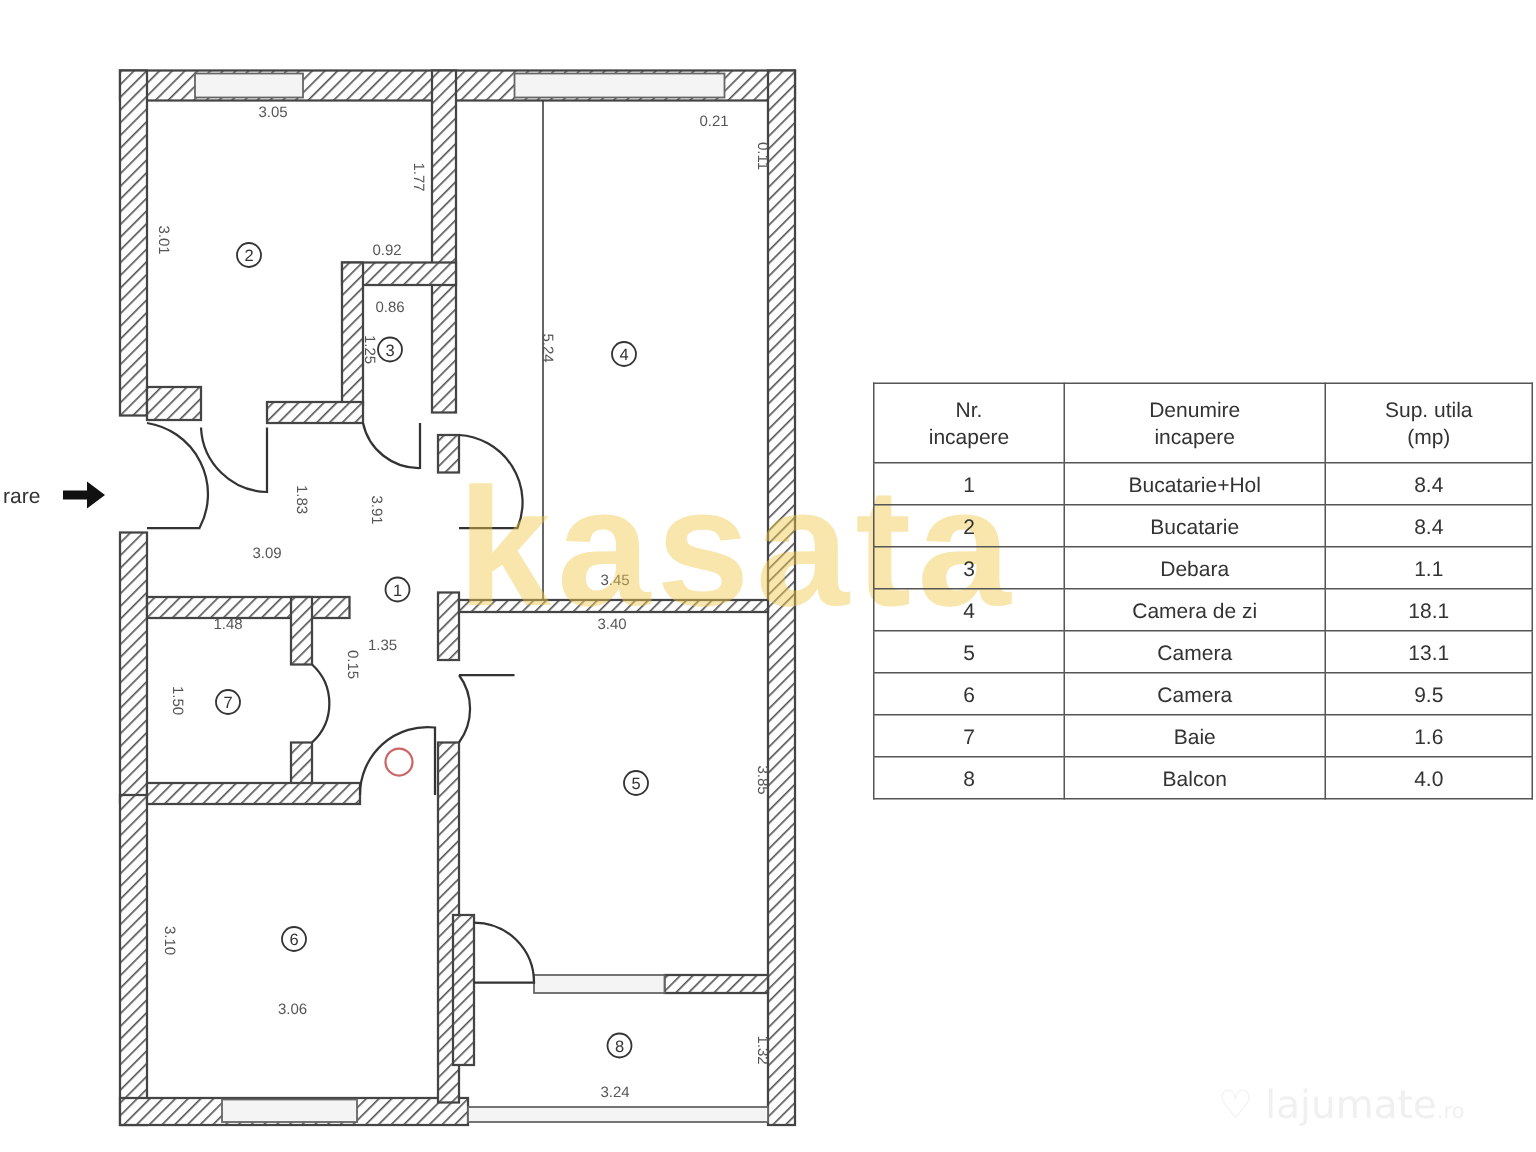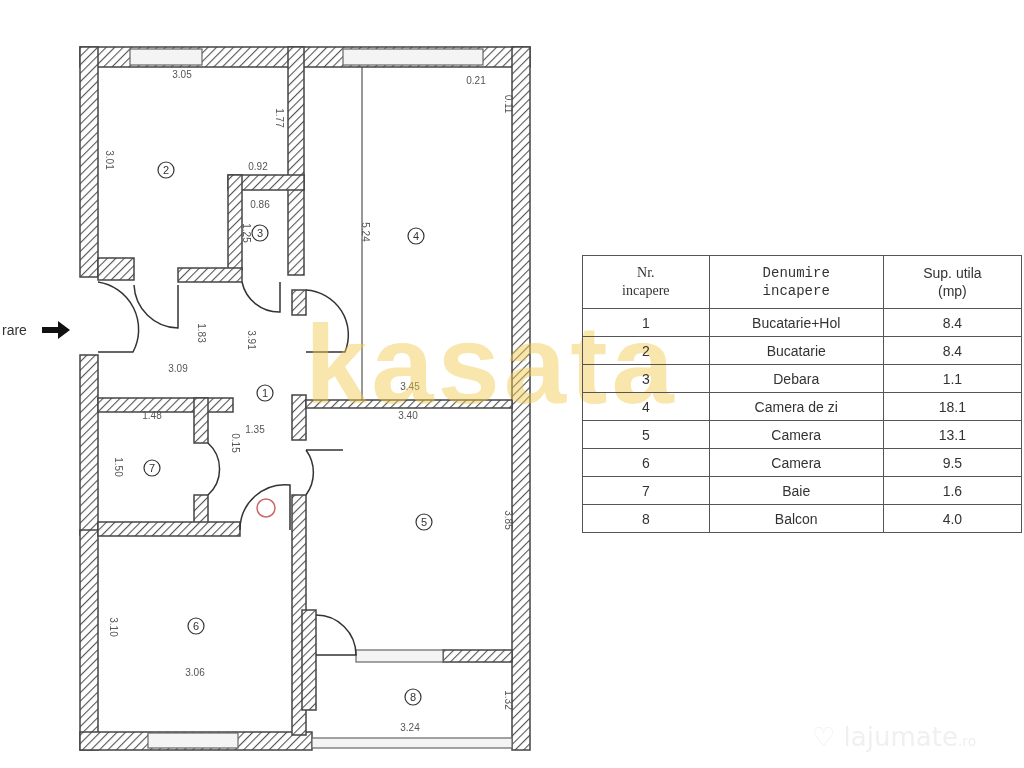--- a/index.html
+++ b/index.html
@@ -2,21 +2,21 @@
 <html><head>
 <meta charset="utf-8">
 <style>
   html, body { margin:0; padding:0; background:#ffffff; }
   body { width:1024px; height:768px; position:relative; overflow:hidden; font-family:"Liberation Sans", sans-serif; }
   #plan { position:absolute; left:0; top:0; width:1024px; height:768px; }
   .tbl { position:absolute; left:582px; top:255px; width:440px; border-collapse:collapse; font-size:14px; color:#333; }
   .tbl td, .tbl th { border:1.5px solid #555; text-align:center; padding:0; font-weight:normal; }
   .tbl th { height:52px; line-height:18px; }
   .tbl td { height:27px; }
-  .tbl .c1 { width:132px;font-family:Liberation Serif, serif; } .tbl .c2 { width:180px;font-family:Liberation Mono, monospace; } .tbl .c3 { width:146px; }
+  .tbl .c1 { width:132px; } .tbl .c2 { width:180px; } .tbl .c3 { width:146px; }
   .u { text-decoration:underline; padding:0 6px; }
   .wm { position:absolute; left:305px; top:300px; font-size:112px; font-weight:bold; color:#f2c94c; opacity:0.45; letter-spacing:4px; pointer-events:none; font-family:Liberation Sans, sans-serif; }
   .logo { position:absolute; left:812px; top:722px; font-size:26px; color:#f0f0f0; font-family:"DejaVu Sans", sans-serif; }
   .logo small { font-size:14px; }
 </style>
 </head>
 <body>
 
 <svg id="plan" viewBox="0 0 1024 768" xmlns="http://www.w3.org/2000/svg">
   <defs>

